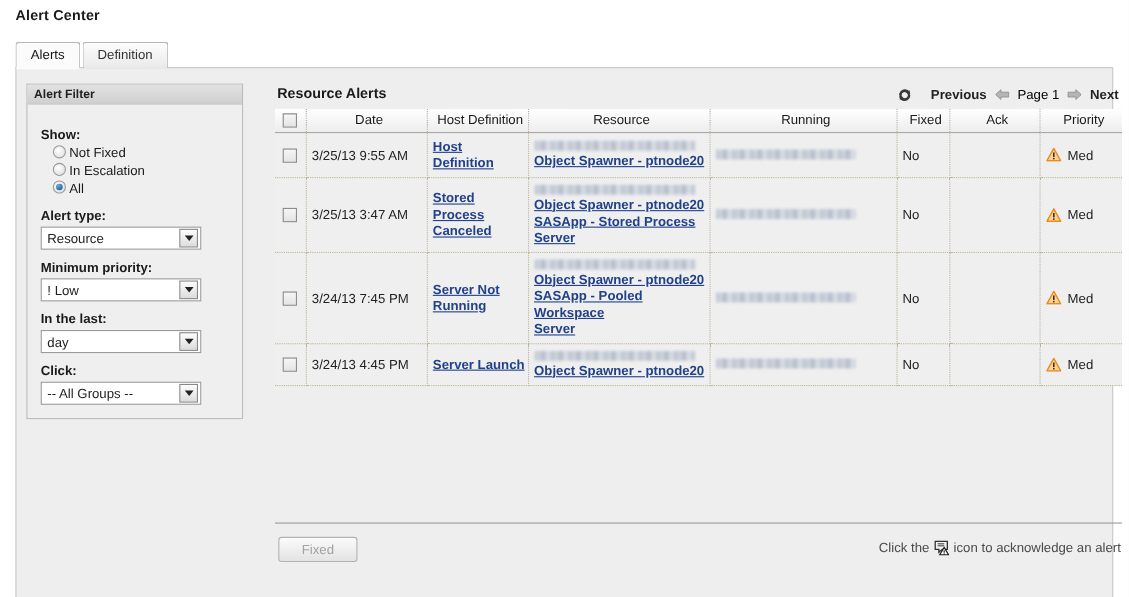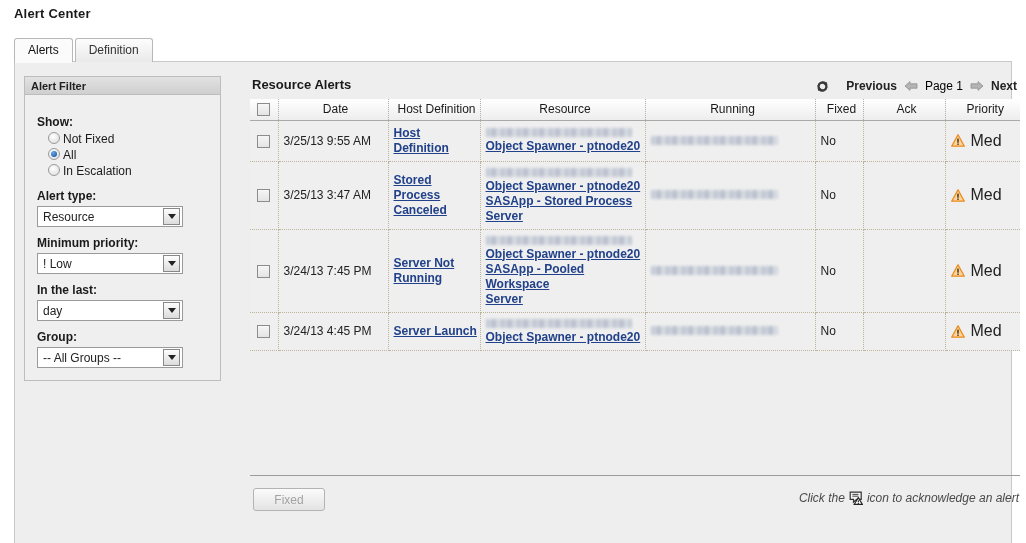--- a/index.html
+++ b/index.html
@@ -198,21 +198,21 @@
     background: repeating-linear-gradient(
       to right,
       #b9c0cd 0px, #cfd4dd 4px, #aeb6c6 8px, #dde0e6 12px, #bfc6d2 16px
     );
     filter: blur(1.4px);
     opacity: .95;
   }
   .redacted.plat { width: 78%; }
   .warn-cell { display: flex; align-items: center; }
   .warn-icon { margin-right: 6px; flex: none; display: flex; }
-  .prio-text { font-size: 16px; color: #222; }
+  .prio-text { font-size: 12px; color: #222; }
 
   
   .footer-rule {
     position: absolute; left: 1px; top: 403px;
     width: 770px; height: 0;
     border-top: 1px solid #9b9b9b;
   }
   .btn {
     position: absolute; top: 416px;
     height: 23px; min-width: 72px;
@@ -220,21 +220,21 @@
     font-size: 12px; color: #a3a3a3;
     background: linear-gradient(to bottom, #fbfbfb 0%, #e3e3e3 100%);
     border: 1px solid #b3b3b3;
     border-radius: 3px;
     cursor: default;
   }
   #btn-fixed { left: 4px; }
   #btn-ack { left: 90px; }
   .hint {
     position: absolute; right: 2px; top: 419px;
-    font-size: 12px; font-style: italic; color: #4a4a4a;
+    font-size: 12px; color: #4a4a4a;
     display: flex; align-items: flex-end;
   }
   .hint .ack-icon { margin: 0 4px; display: flex; align-items: center; }
 </style>
 </head>
 <body>
 
 <div class="page">
 
   <div class="page-title">Alert Center</div>
@@ -250,26 +250,26 @@
       <div class="filter-header">Alert Filter</div>
       <div class="filter-body">
 
         <div class="filter-label first">Show:</div>
 
         <div class="radio-row">
           <span class="radio"></span>
           <span class="radio-label">Not Fixed</span>
         </div>
         <div class="radio-row">
+          <span class="radio"></span>
+          <span class="radio-label">In Escalation</span>
+        </div>
+        <div class="radio-row">
           <span class="radio checked"></span>
           <span class="radio-label">All</span>
-        </div>
-        <div class="radio-row">
-          <span class="radio"></span>
-          <span class="radio-label">In Escalation</span>
         </div>
 
         <div class="filter-label">Alert type:</div>
         <div class="select">
           <span class="val">Resource</span>
           <span class="arrow-btn">
               <span class="caret"></span>
             </span>
         </div>
 
@@ -282,21 +282,21 @@
         </div>
 
         <div class="filter-label">In the last:</div>
         <div class="select">
           <span class="val">day</span>
           <span class="arrow-btn">
               <span class="caret"></span>
             </span>
         </div>
 
-        <div class="filter-label">Group:</div>
+        <div class="filter-label">Click:</div>
         <div class="select">
           <span class="val">-- All Groups --</span>
           <span class="arrow-btn">
               <span class="caret"></span>
             </span>
         </div>
 
       </div>
     </div>
 

